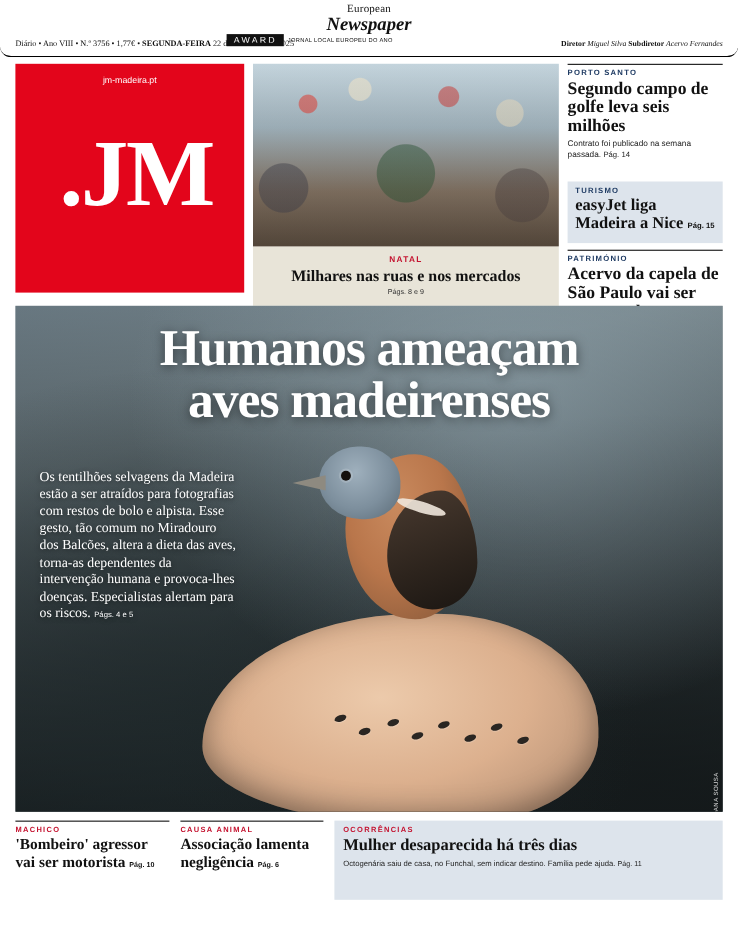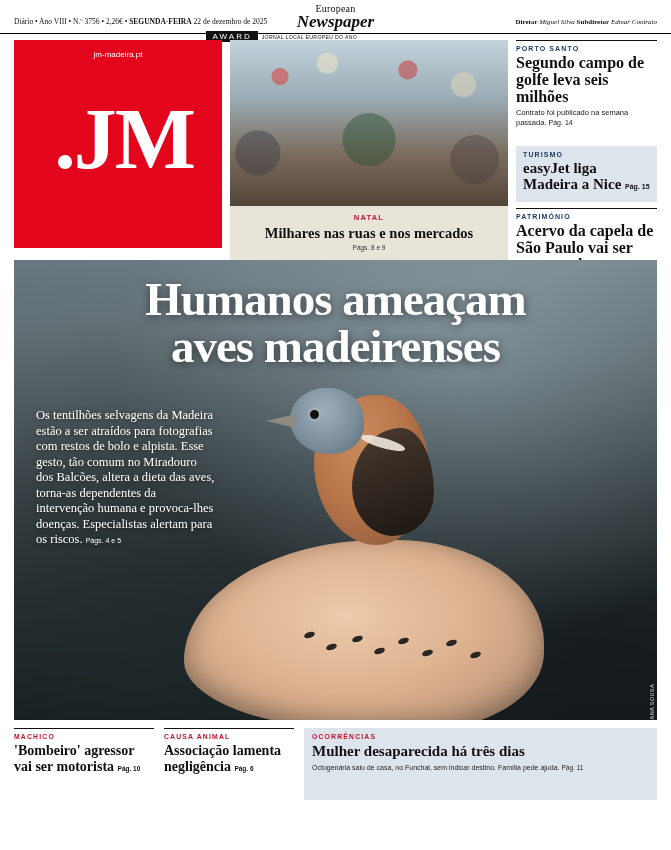--- a/index.html
+++ b/index.html
@@ -10,23 +10,24 @@
     background: #ffffff;
     font-family: "Liberation Serif", serif;
     color: #111;
     overflow: hidden;
   }
   .page { position: relative; width: 671px; height: 850px; }
 
   
   .masthead {
     position: relative;
-    height: 34px;
+    height: 52px;
     border-bottom: 1px solid #000;
     padding: 0 14px;
+    border-radius: 10px;
   }
   .award {
     position: absolute;
     left: 50%;
     transform: translateX(-50%);
     top: 3px;
     text-align: center;
     width: 260px;
   }
   .award-line1 {
@@ -366,28 +367,28 @@
   <div class="masthead">
     <div class="award">
       <div class="award-line1">European</div>
       <div class="award-line2">Newspaper</div>
       <div class="award-row">
         <span class="award-line3">AWARD</span>
         <span class="award-sub">JORNAL LOCAL EUROPEU DO ANO</span>
       </div>
     </div>
     <div class="masthead-left">
-      <span>Diário • Ano VIII • N.º 3756 • 2,26€ • </span><b>SEGUNDA-FEIRA</b>
+      <span>Diário • Ano VIII • N.º 3756 • 1,77€ • </span><b>SEGUNDA-FEIRA</b>
       <span>22 de dezembro de 2025</span>
     </div>
     <div class="masthead-right">
       <span class="lbl">Diretor</span>
       <span class="nm">Miguel Silva</span>
       <span class="lbl">Subdiretor</span>
-      <span class="nm">Edmar Contrato</span>
+      <span class="nm">Acervo Fernandes</span>
     </div>
   </div>
 
   <div class="upper">
 
     <div class="logo-box">
       <div class="logo-url">jm-madeira.pt</div>
       <div class="logo-jm">.JM</div>
     </div>
 

